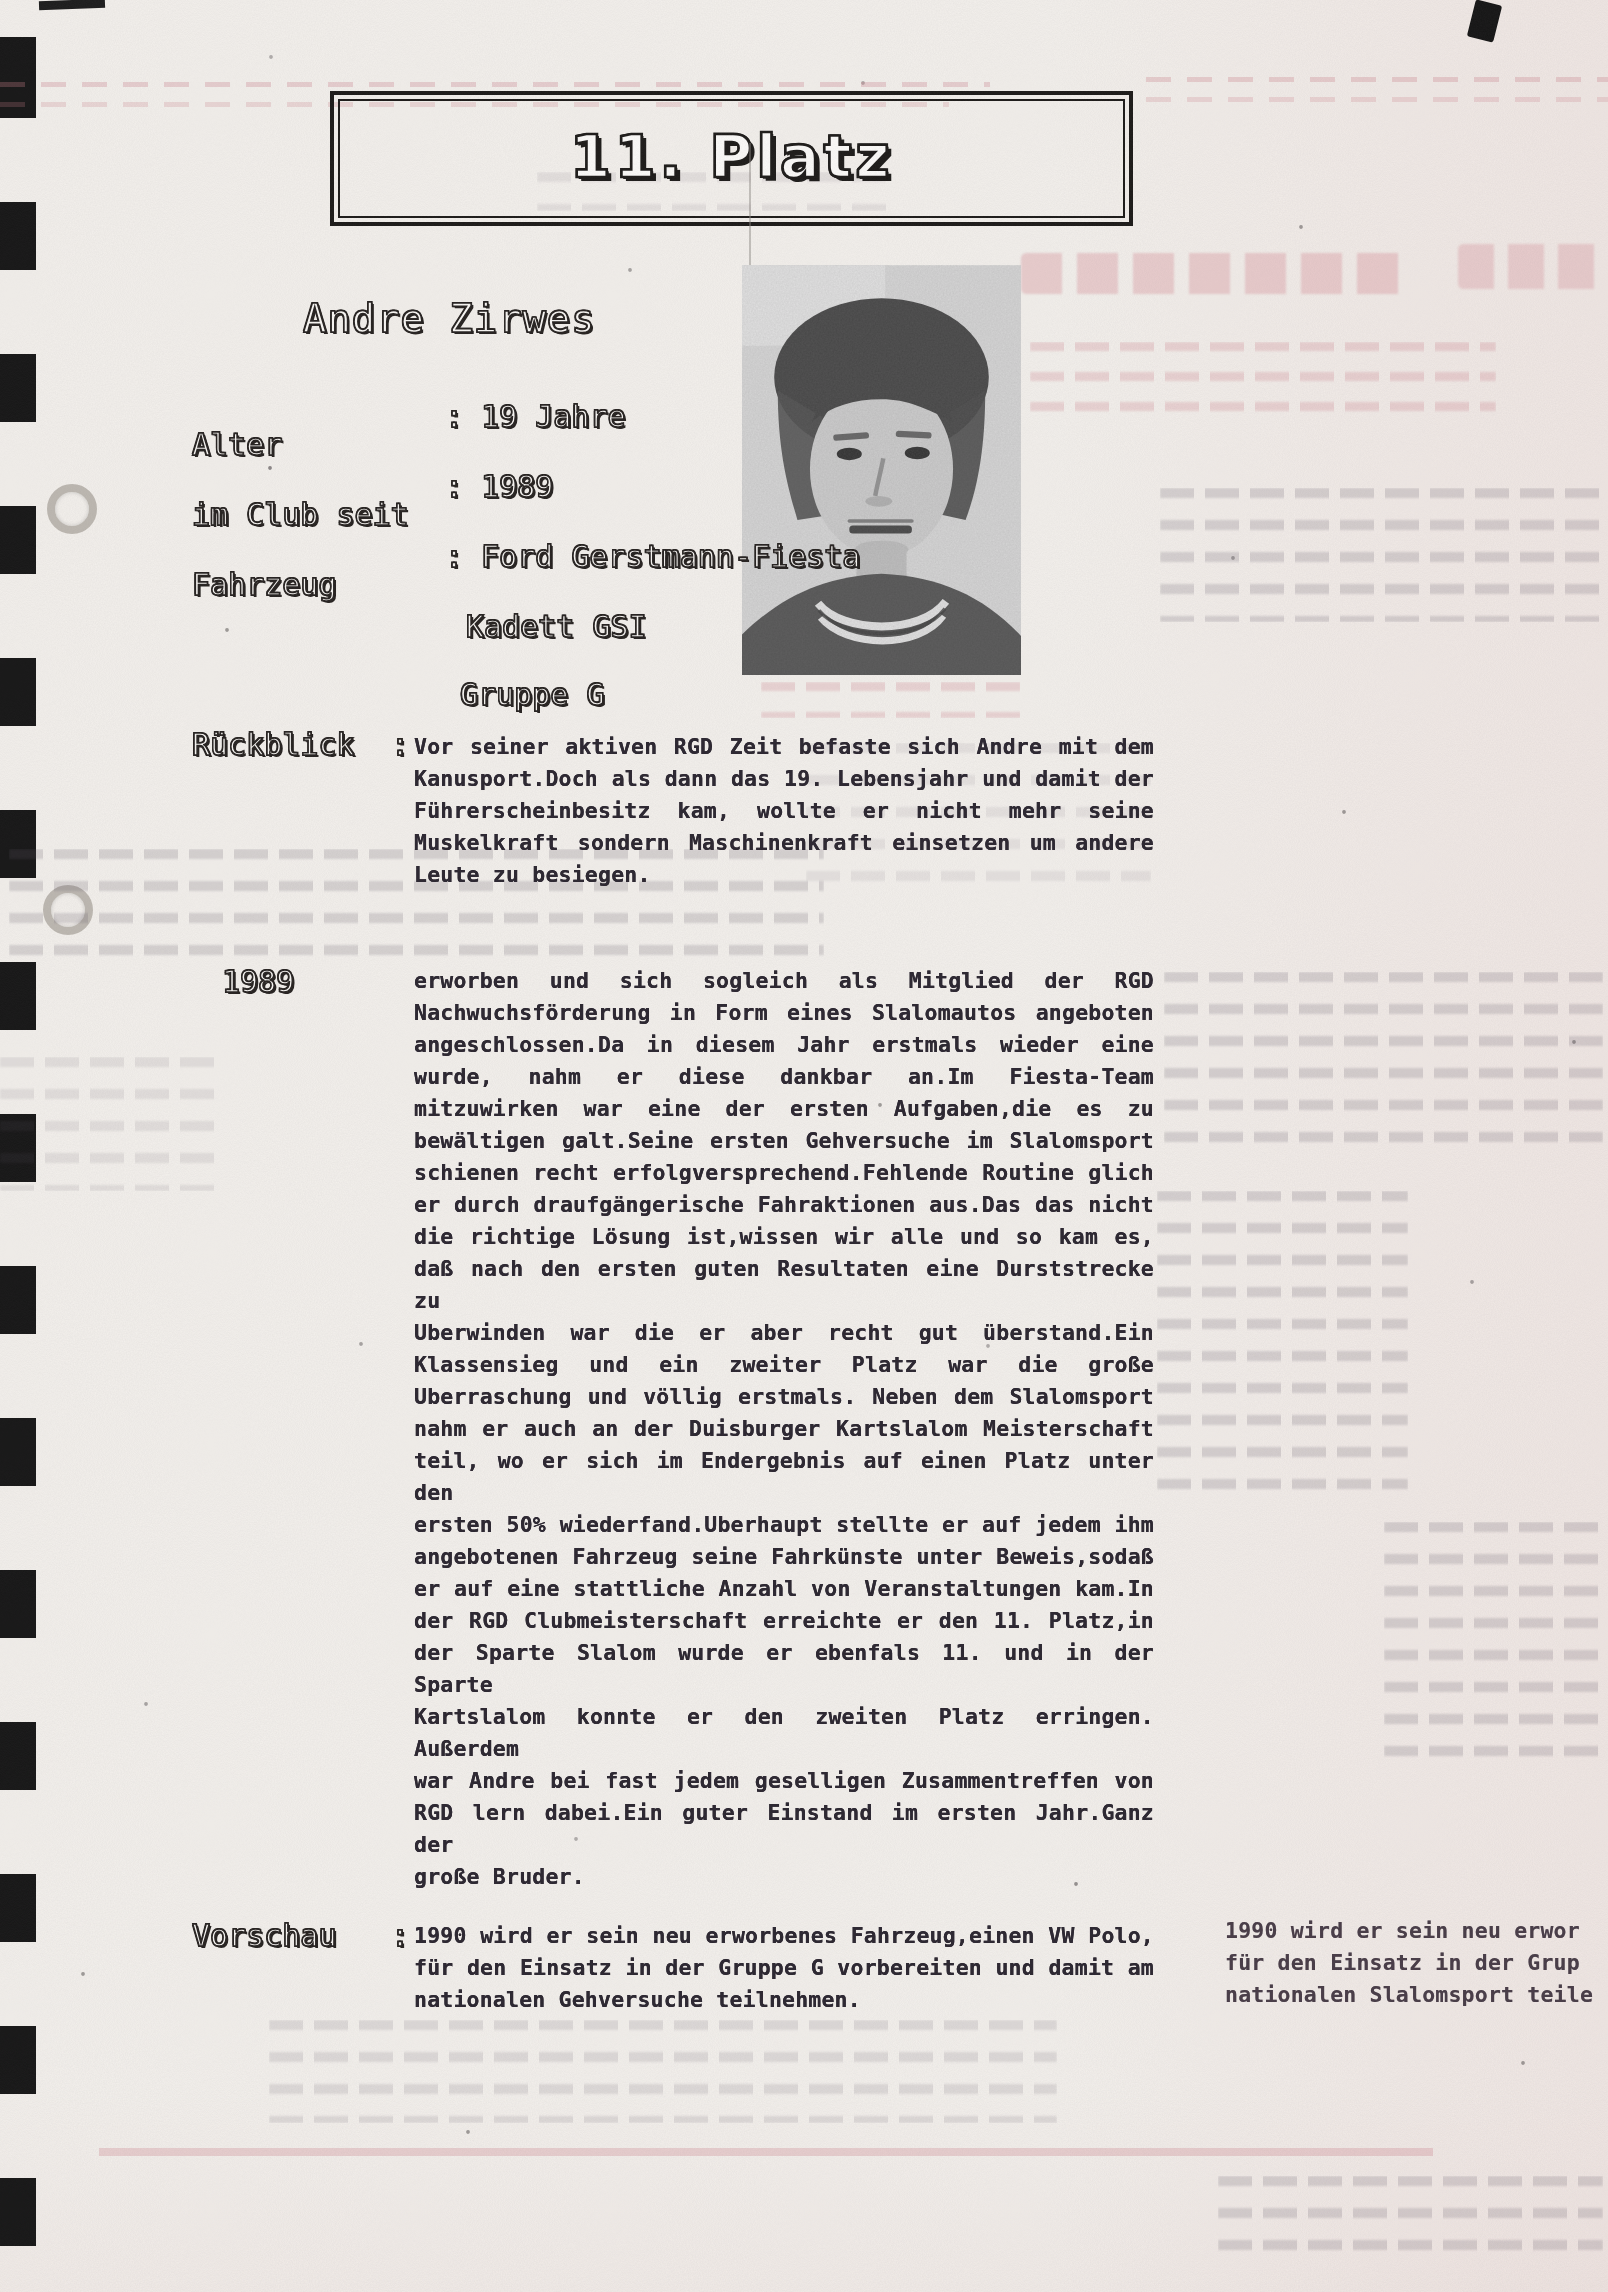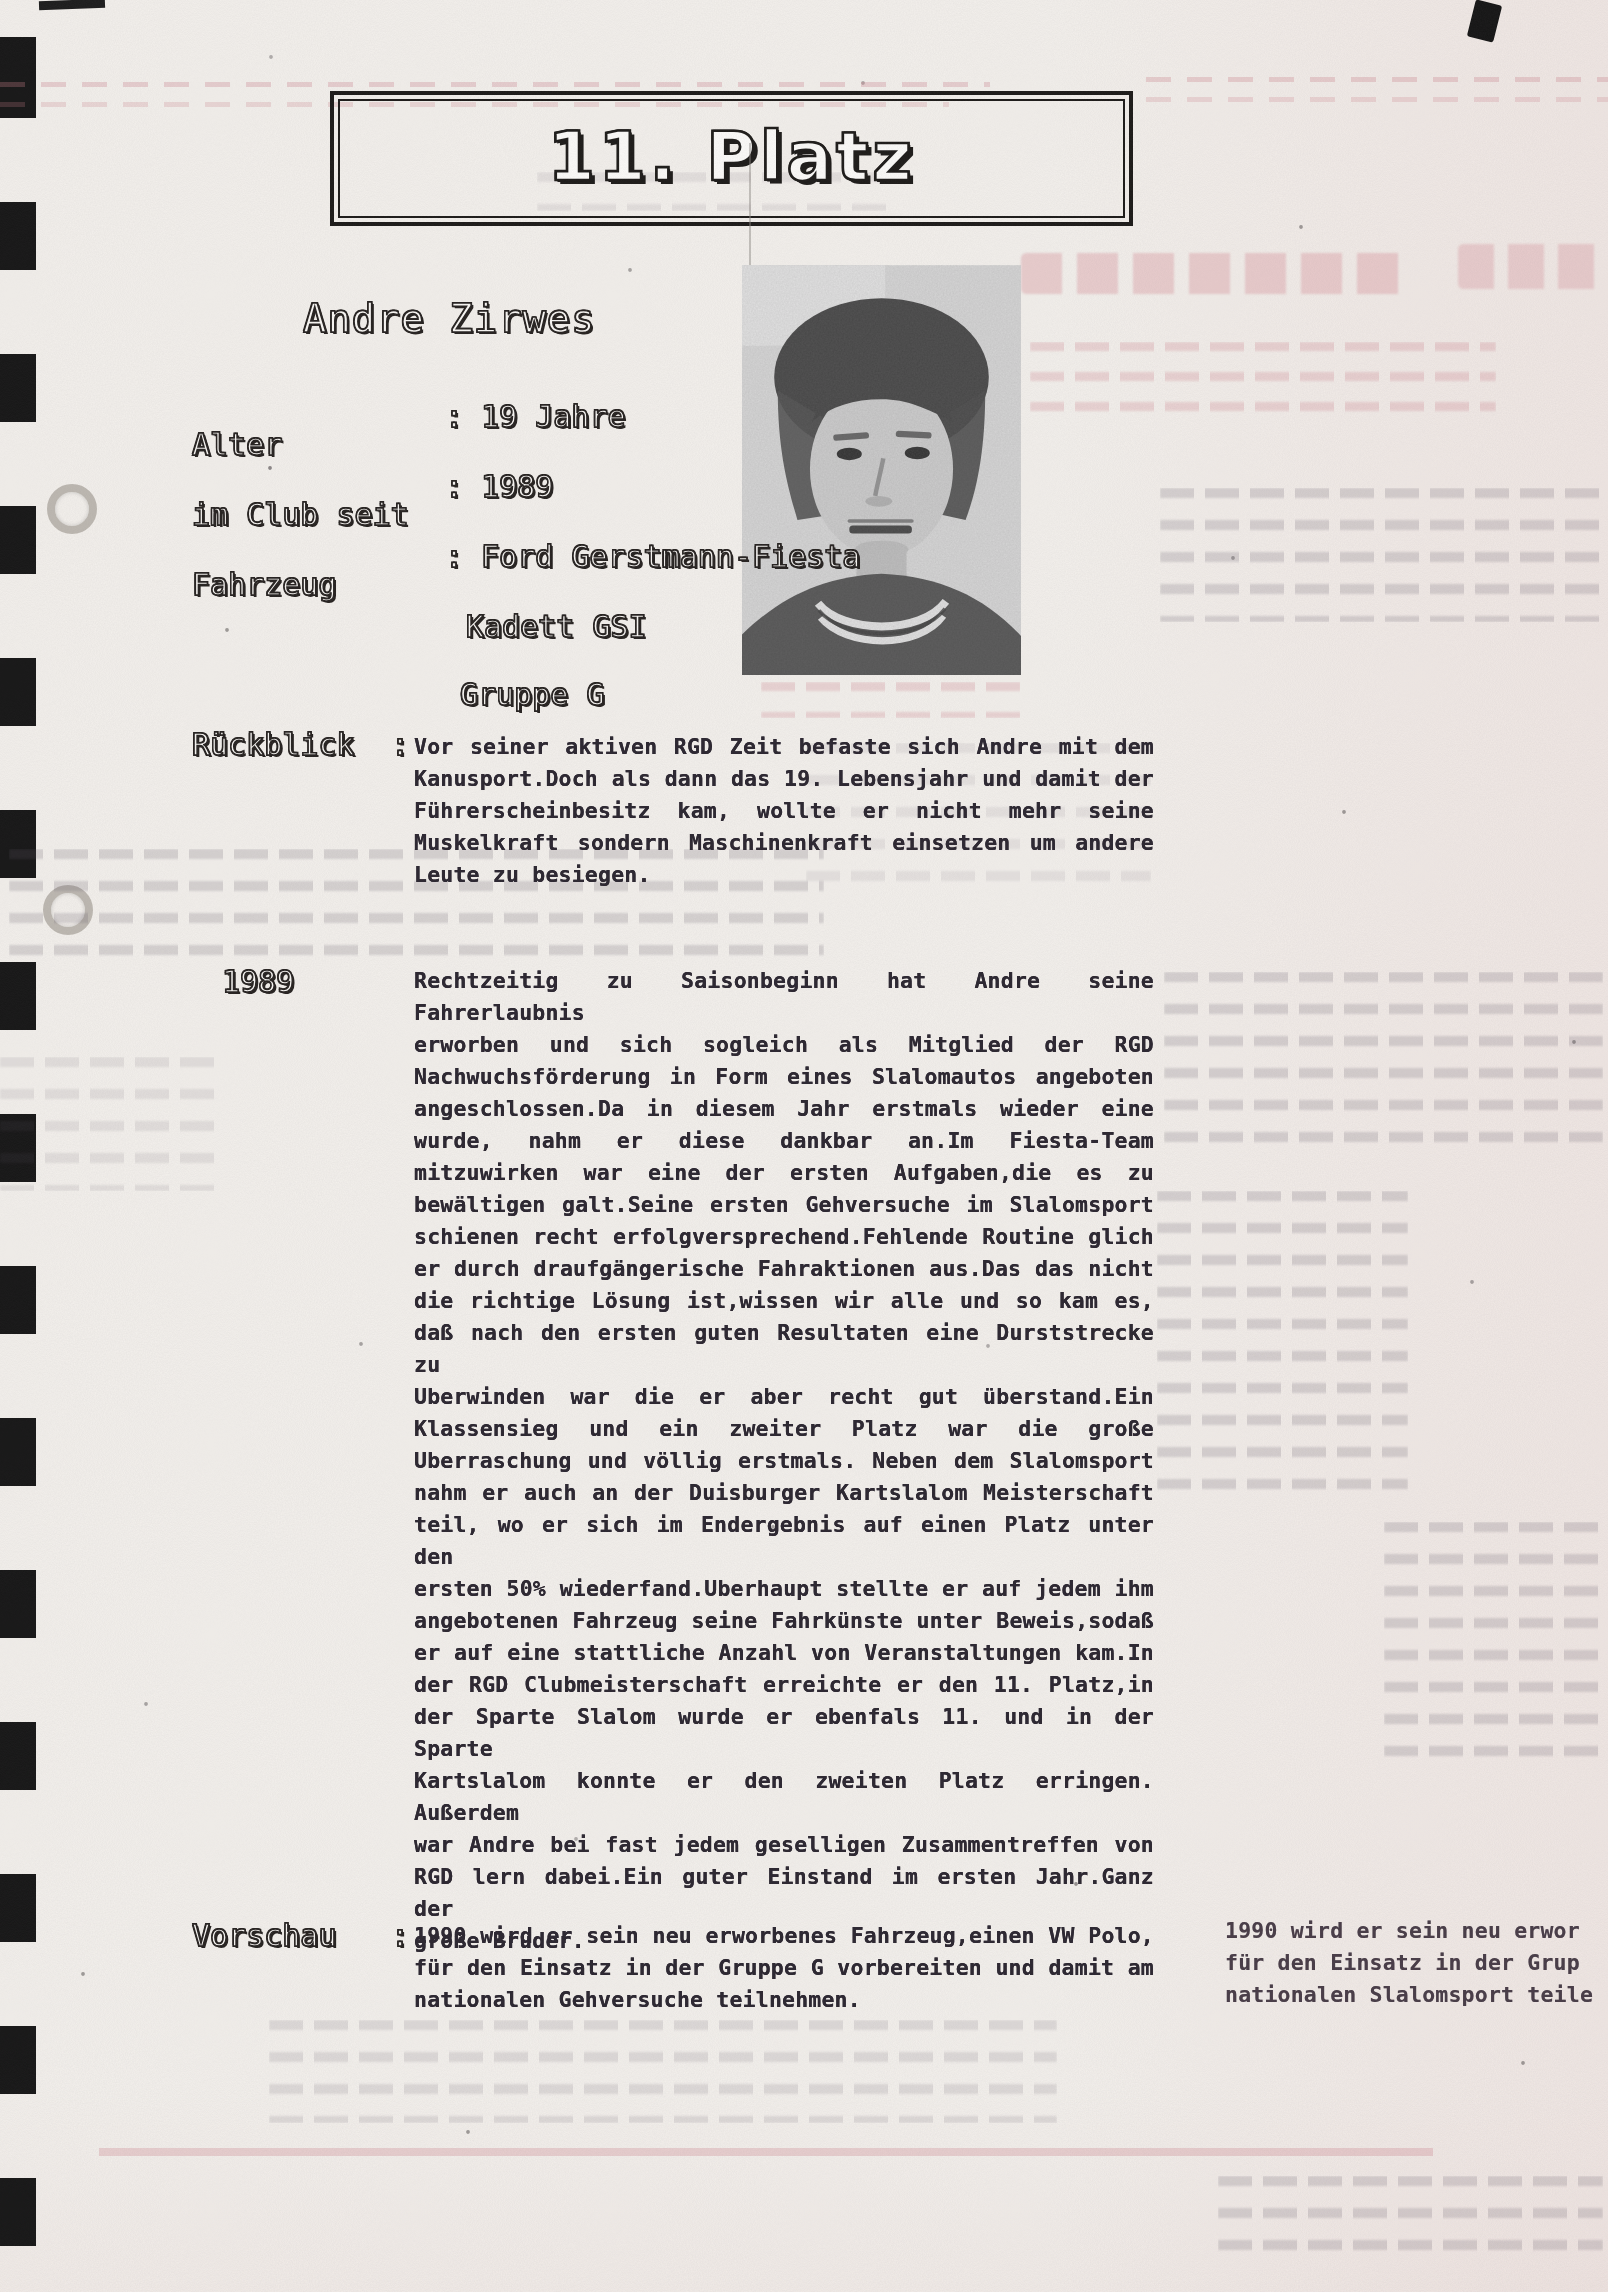--- a/index.html
+++ b/index.html
@@ -42,21 +42,21 @@
   .sz34{font-size:30px;line-height:36px;}
   .sz44{font-size:39px;line-height:45px;letter-spacing:0.9px;}
   .ot-display{font-family:"DejaVu Sans","Liberation Sans",sans-serif;font-weight:900;color:#fcfbf9;
     -webkit-text-stroke:2.7px #1d1b19;letter-spacing:3.6px;
     text-shadow:4.5px 3.6px 0 #1d1b19,-0.9px -0.9px 0 #1d1b19,0.9px -0.9px 0 #1d1b19,-0.9px 0.9px 0 #1d1b19,1.8px 1.8px 0 #1d1b19;}
 
   
   .title-box{position:absolute;left:330px;top:91px;width:795px;height:127px;border:4.5px solid #1c1a18;}
   .title-box-inner{position:absolute;left:3.6px;top:3.6px;right:3.6px;bottom:3.6px;border:2.7px solid #1c1a18;
     display:flex;align-items:center;justify-content:center;}
-  .page-title{font-size:68px;line-height:90px;transform:translateY(-1.8px);}
+  .page-title{font-size:59px;line-height:90px;transform:translateY(-1.8px);}
 
   
   .mono{font-family:"DejaVu Sans Mono","Liberation Mono",monospace;font-size:21.5px;line-height:32px;
     font-weight:700;color:#2b2630;letter-spacing:0.2px;text-shadow:0 0 0.4px #2b2630;}
   .body-col{position:absolute;width:740px;}
   .tline{text-align:justify;text-align-last:justify;min-height:32px;}
   .tline-last{text-align-last:left;}
 
   
   .member-name{position:absolute;left:303px;top:296px;}
@@ -210,21 +210,20 @@
   <div class="body-col body-rueck mono">
       <div class="tline">Vor seiner aktiven RGD Zeit befaste sich Andre mit dem</div>
       <div class="tline">Kanusport.Doch als dann das 19. Lebensjahr und damit der</div>
       <div class="tline">Führerscheinbesitz kam, wollte er nicht mehr seine</div>
       <div class="tline">Muskelkraft sondern Maschinenkraft einsetzen um andere</div>
       <div class="tline tline-last">Leute zu besiegen.</div>
     </div>
 
   <div class="label-1989 ot sz34">1989</div>
   <div class="body-col body-1989 mono">
-      <div class="tline">Rechtzeitig zu Saisonbeginn hat Andre seine Fahrerlaubnis</div>
       <div class="tline">erworben und sich sogleich als Mitglied der RGD</div>
       <div class="tline">Nachwuchsförderung in Form eines Slalomautos angeboten</div>
       <div class="tline">angeschlossen.Da in diesem Jahr erstmals wieder eine</div>
       <div class="tline">wurde, nahm er diese dankbar an.Im Fiesta-Team</div>
       <div class="tline">mitzuwirken war eine der ersten Aufgaben,die es zu</div>
       <div class="tline">bewältigen galt.Seine ersten Gehversuche im Slalomsport</div>
       <div class="tline">schienen recht erfolgversprechend.Fehlende Routine glich</div>
       <div class="tline">er durch draufgängerische Fahraktionen aus.Das das nicht</div>
       <div class="tline">die richtige Lösung ist,wissen wir alle und so kam es,</div>
       <div class="tline">daß nach den ersten guten Resultaten eine Durststrecke zu</div>

